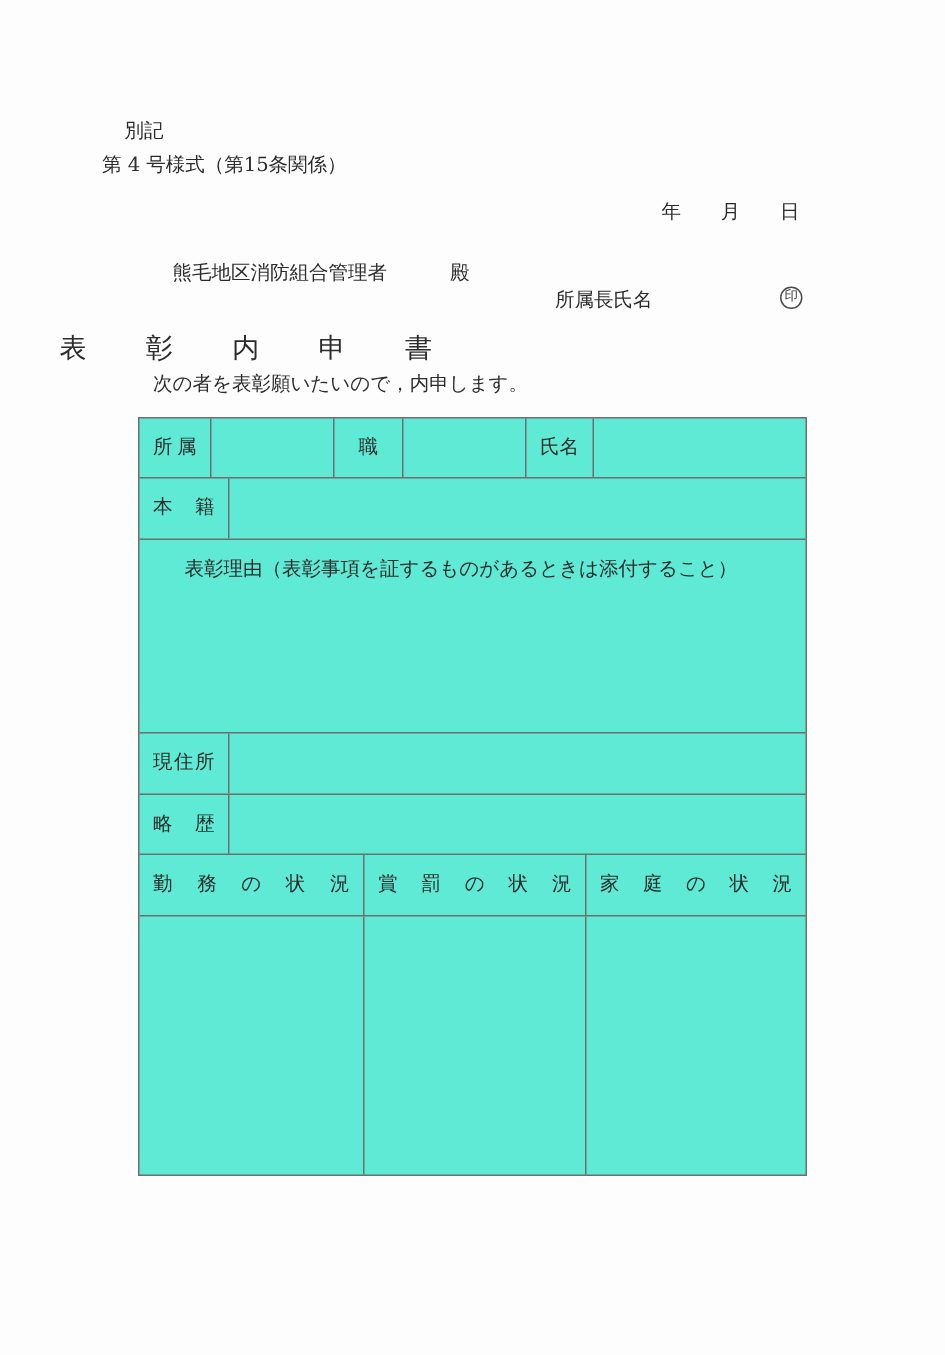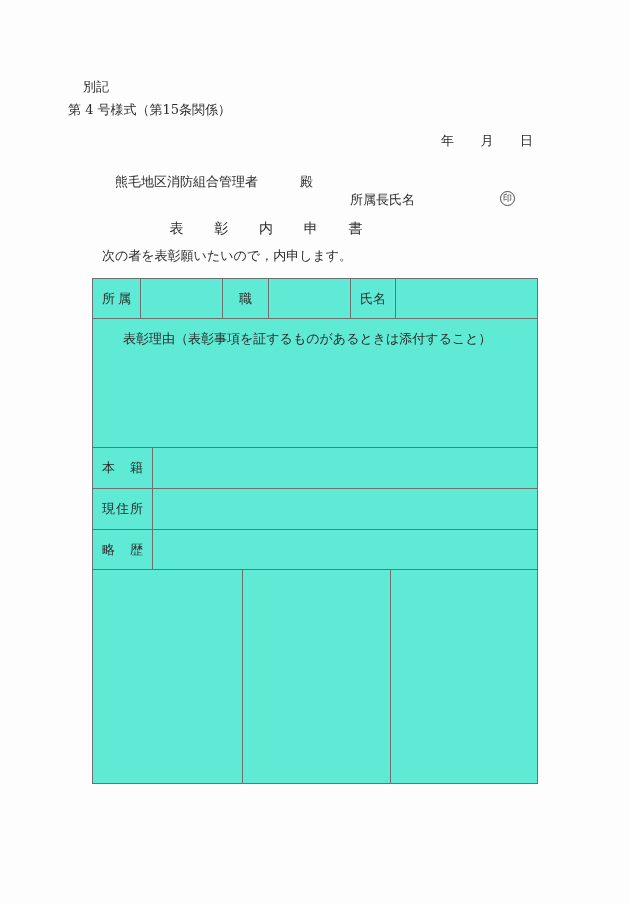--- a/index.html
+++ b/index.html
@@ -22,35 +22,35 @@
   .form-number     { left: 68px;  top: 101px; }
 
   .date-line {
     left: 441px; top: 132px; width: 92px;
     display: flex; justify-content: space-between;
   }
 
   .addressee-line  { left: 115px; top: 161px; margin-top: 12px; }
   .addressee-line .honorific { position: absolute; left: 185px; top: 0; }
 
-  .sender-line     { left: 350px; top: 191px; }
+  .sender-line     { left: 370px; top: 191px; }
   .seal {
     position: absolute; left: 150px; top: 0px;
     width: 15px; height: 15px;
     border: 1px solid #4a4a4a; border-radius: 50%;
     display: flex; align-items: center; justify-content: center;
     font-size: 9px; line-height: 1; color: #3a3a3a;
   }
 
   .doc-title {
     left: 0; top: 220px; width: 532px;
-    text-align: center;
+    text-align: left;
     letter-spacing: 2.2em;
     text-indent: 2.2em;
-    font-size: 14px;
+    font-size: 18px;
   }
 
   .intro-text { left: 102px; top: 247px; }
 
   
   .form-table {
     position: absolute;
     left: 92px; top: 278px;
     width: 446px; height: 506px;
     border: 1px solid #6f6f6f;
@@ -127,41 +127,46 @@
 
     <div class="row r1">
       <div class="cell jc vc1 w-aff">所属</div>
       <div class="cell w-affv"></div>
       <div class="cell center vc1 w-pos">職</div>
       <div class="cell w-posv"></div>
       <div class="cell jc vc1 w-name">氏名</div>
       <div class="cell last"></div>
     </div>
 
+    <div class="row r3">
+      <div class="cell jc vc2 w-left">本籍</div>
+      <div class="cell last"></div>
+    </div>
+
     <div class="row r2">
       <div class="cell last reason-cell">
         <span>表彰理由（表彰事項を証するものがあるときは添付すること）</span>
       </div>
-    </div>
-
-    <div class="row r3">
-      <div class="cell jc vc2 w-left">本籍</div>
-      <div class="cell last"></div>
     </div>
 
     <div class="row r4">
       <div class="cell jc vc2 w-left">現住所</div>
       <div class="cell last"></div>
     </div>
 
     <div class="row r5">
       <div class="cell jc vc2 w-left">略歴</div>
       <div class="cell last"></div>
     </div>
 
+    <div class="row r6">
+      <div class="cell jc vc2 w-col1">勤務の状況</div>
+      <div class="cell jc vc2 w-col2">賞罰の状況</div>
+      <div class="cell jc vc2 last">家庭の状況</div>
+    </div>
 
     <div class="row last-row">
       <div class="cell w-col1"></div>
       <div class="cell w-col2"></div>
       <div class="cell last"></div>
     </div>
 
   </div>
 </div>
 

